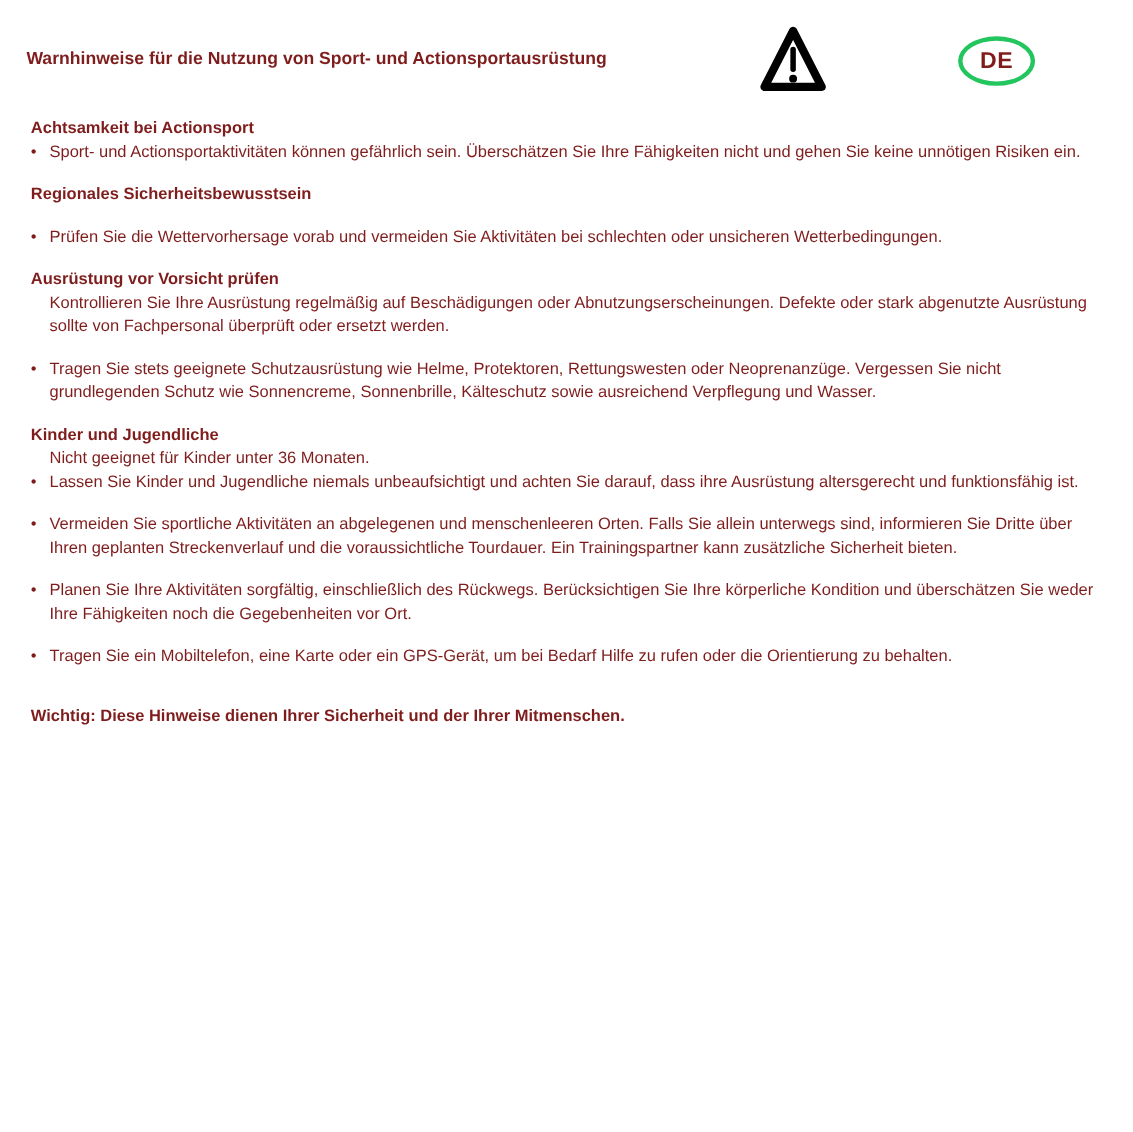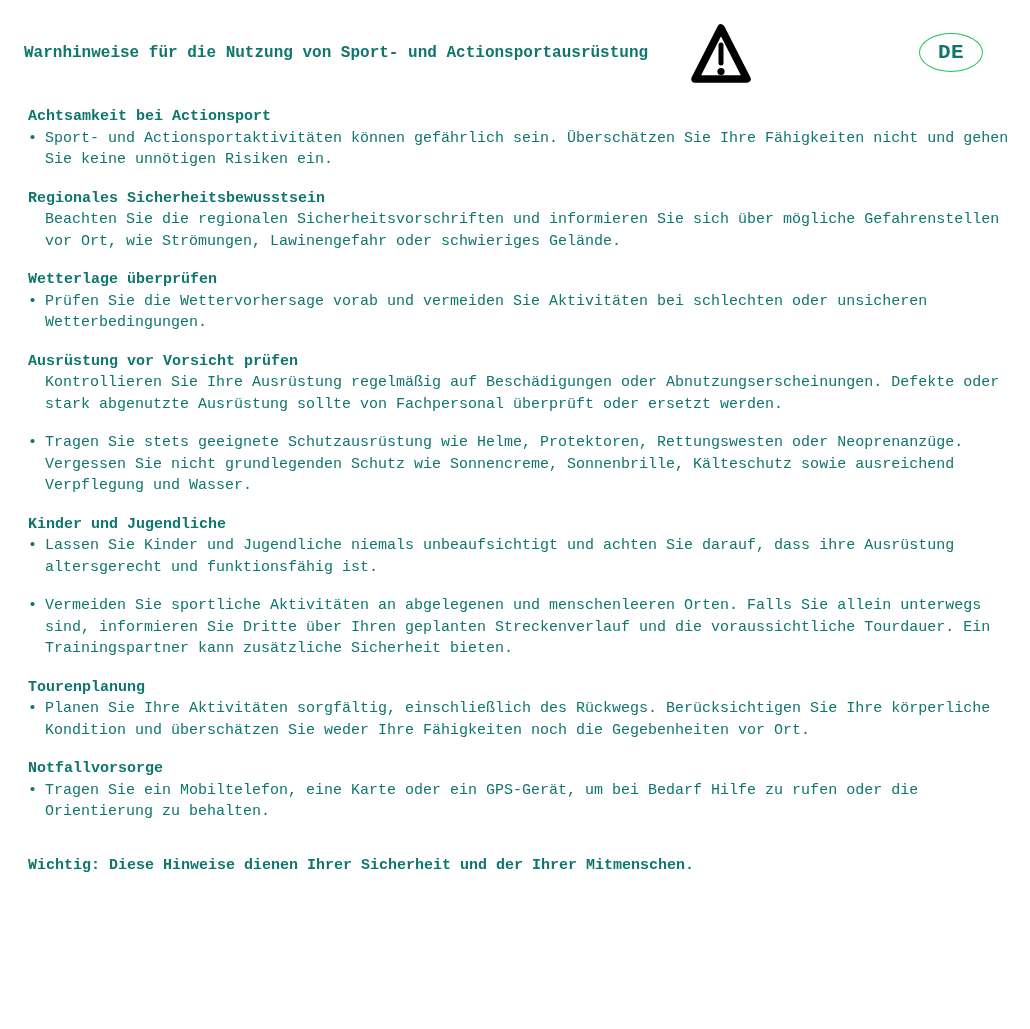--- a/index.html
+++ b/index.html
@@ -1,34 +1,34 @@
 <!DOCTYPE html>
 <html><head>
 <meta charset="utf-8">
 <style>
   html, body { margin:0; padding:0; background:#ffffff; }
   .page {
     position:relative;
     width:1030px; height:1029px;
-    background:#ffffff; color:#0f766e;
-    font-family:Liberation Mono, monospace;
+    background:#ffffff; color:#7f1d1d;
+    font-family:Liberation Sans, sans-serif;
     font-size:15px; line-height:21.5px;
     overflow:hidden;
   }
   .doc-title {
     position:absolute; left:24px; top:43px; margin:0;
     font-size:16px; line-height:21px; font-weight:700;
     white-space:nowrap;
   }
   .warn-icon { position:absolute; left:690px; top:21px; width:62px; height:64px; }
   .warn-icon svg { display:block; width:62px; height:64px; }
   .lang-badge {
-    position:absolute; left:919px; top:33px;
+    position:absolute; left:871px; top:33px;
     width:62px; height:37px;
-    border:1px solid #22c55e; border-radius:50%;
+    border:4px solid #22c55e; border-radius:50%;
     display:flex; align-items:center; justify-content:center;
     font-weight:700; font-size:21px; letter-spacing:0.5px;
   }
   .content { position:absolute; left:28px; top:106px; width:983px; }
   .warn-section { margin:0 0 17px 0; }
   .section-heading { margin:0; font-size:15px; font-weight:700; line-height:21.5px; }
   .item { display:flex; align-items:flex-start; }
   .bullet { flex:0 0 17px; }
   .item-text { flex:1; }
   .important { margin-top:32px; }
@@ -59,28 +59,23 @@
   <section class="warn-section">
     <h2 class="section-heading">Achtsamkeit bei Actionsport</h2>
   <div class="item">
             <span class="bullet">•</span>
             <span class="item-text">Sport- und Actionsportaktivitäten können gefährlich sein. Überschätzen Sie Ihre Fähigkeiten nicht und gehen Sie keine unnötigen Risiken ein.</span>
           </div>
         </section>
 
   <section class="warn-section">
     <h2 class="section-heading">Regionales Sicherheitsbewusstsein</h2>
-  <div class="item">
-            <span class="bullet"></span>
-            <span class="item-text">Beachten Sie die regionalen Sicherheitsvorschriften und informieren Sie sich über mögliche Gefahrenstellen vor Ort, wie Strömungen, Lawinengefahr oder schwieriges Gelände.</span>
-          </div>
         </section>
 
   <section class="warn-section">
-    <h2 class="section-heading">Wetterlage überprüfen</h2>
   <div class="item">
             <span class="bullet">•</span>
             <span class="item-text">Prüfen Sie die Wettervorhersage vorab und vermeiden Sie Aktivitäten bei schlechten oder unsicheren Wetterbedingungen.</span>
           </div>
         </section>
 
   <section class="warn-section">
     <h2 class="section-heading">Ausrüstung vor Vorsicht prüfen</h2>
   <div class="item">
             <span class="bullet"></span>
@@ -90,43 +85,45 @@
 
   <section class="warn-section">
   <div class="item">
             <span class="bullet">•</span>
             <span class="item-text">Tragen Sie stets geeignete Schutzausrüstung wie Helme, Protektoren, Rettungswesten oder Neoprenanzüge. Vergessen Sie nicht grundlegenden Schutz wie Sonnencreme, Sonnenbrille, Kälteschutz sowie ausreichend Verpflegung und Wasser.</span>
           </div>
         </section>
 
   <section class="warn-section">
     <h2 class="section-heading">Kinder und Jugendliche</h2>
+  <div class="item">
+            <span class="bullet"></span>
+            <span class="item-text">Nicht geeignet für Kinder unter 36 Monaten.</span>
+          </div>
           <div class="item">
             <span class="bullet">•</span>
             <span class="item-text">Lassen Sie Kinder und Jugendliche niemals unbeaufsichtigt und achten Sie darauf, dass ihre Ausrüstung altersgerecht und funktionsfähig ist.</span>
           </div>
         </section>
 
   <section class="warn-section">
   <div class="item">
             <span class="bullet">•</span>
             <span class="item-text">Vermeiden Sie sportliche Aktivitäten an abgelegenen und menschenleeren Orten. Falls Sie allein unterwegs sind, informieren Sie Dritte über Ihren geplanten Streckenverlauf und die voraussichtliche Tourdauer. Ein Trainingspartner kann zusätzliche Sicherheit bieten.</span>
           </div>
         </section>
 
   <section class="warn-section">
-    <h2 class="section-heading">Tourenplanung</h2>
   <div class="item">
             <span class="bullet">•</span>
             <span class="item-text">Planen Sie Ihre Aktivitäten sorgfältig, einschließlich des Rückwegs. Berücksichtigen Sie Ihre körperliche Kondition und überschätzen Sie weder Ihre Fähigkeiten noch die Gegebenheiten vor Ort.</span>
           </div>
         </section>
 
   <section class="warn-section">
-    <h2 class="section-heading">Notfallvorsorge</h2>
   <div class="item">
             <span class="bullet">•</span>
             <span class="item-text">Tragen Sie ein Mobiltelefon, eine Karte oder ein GPS-Gerät, um bei Bedarf Hilfe zu rufen oder die Orientierung zu behalten.</span>
           </div>
         </section>
 </main>
 
     <footer class="important">
       <p class="imp-heading">Wichtig: Diese Hinweise dienen Ihrer Sicherheit und der Ihrer Mitmenschen.</p>
     </footer>

